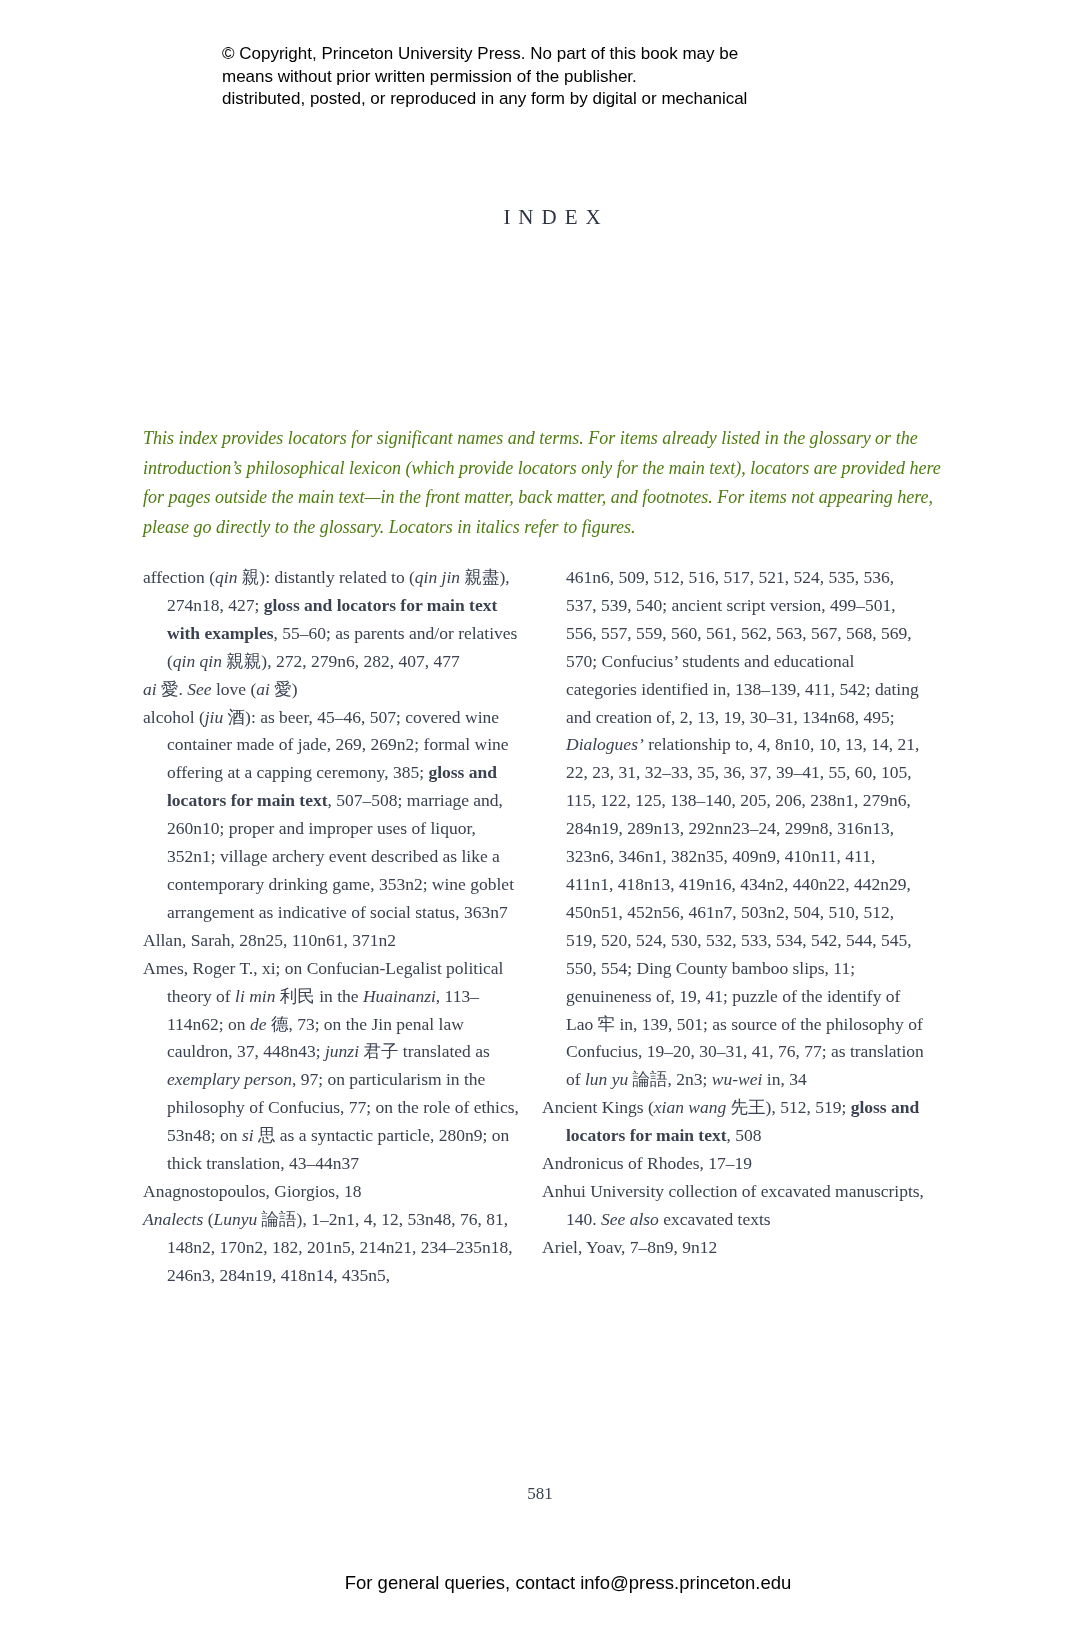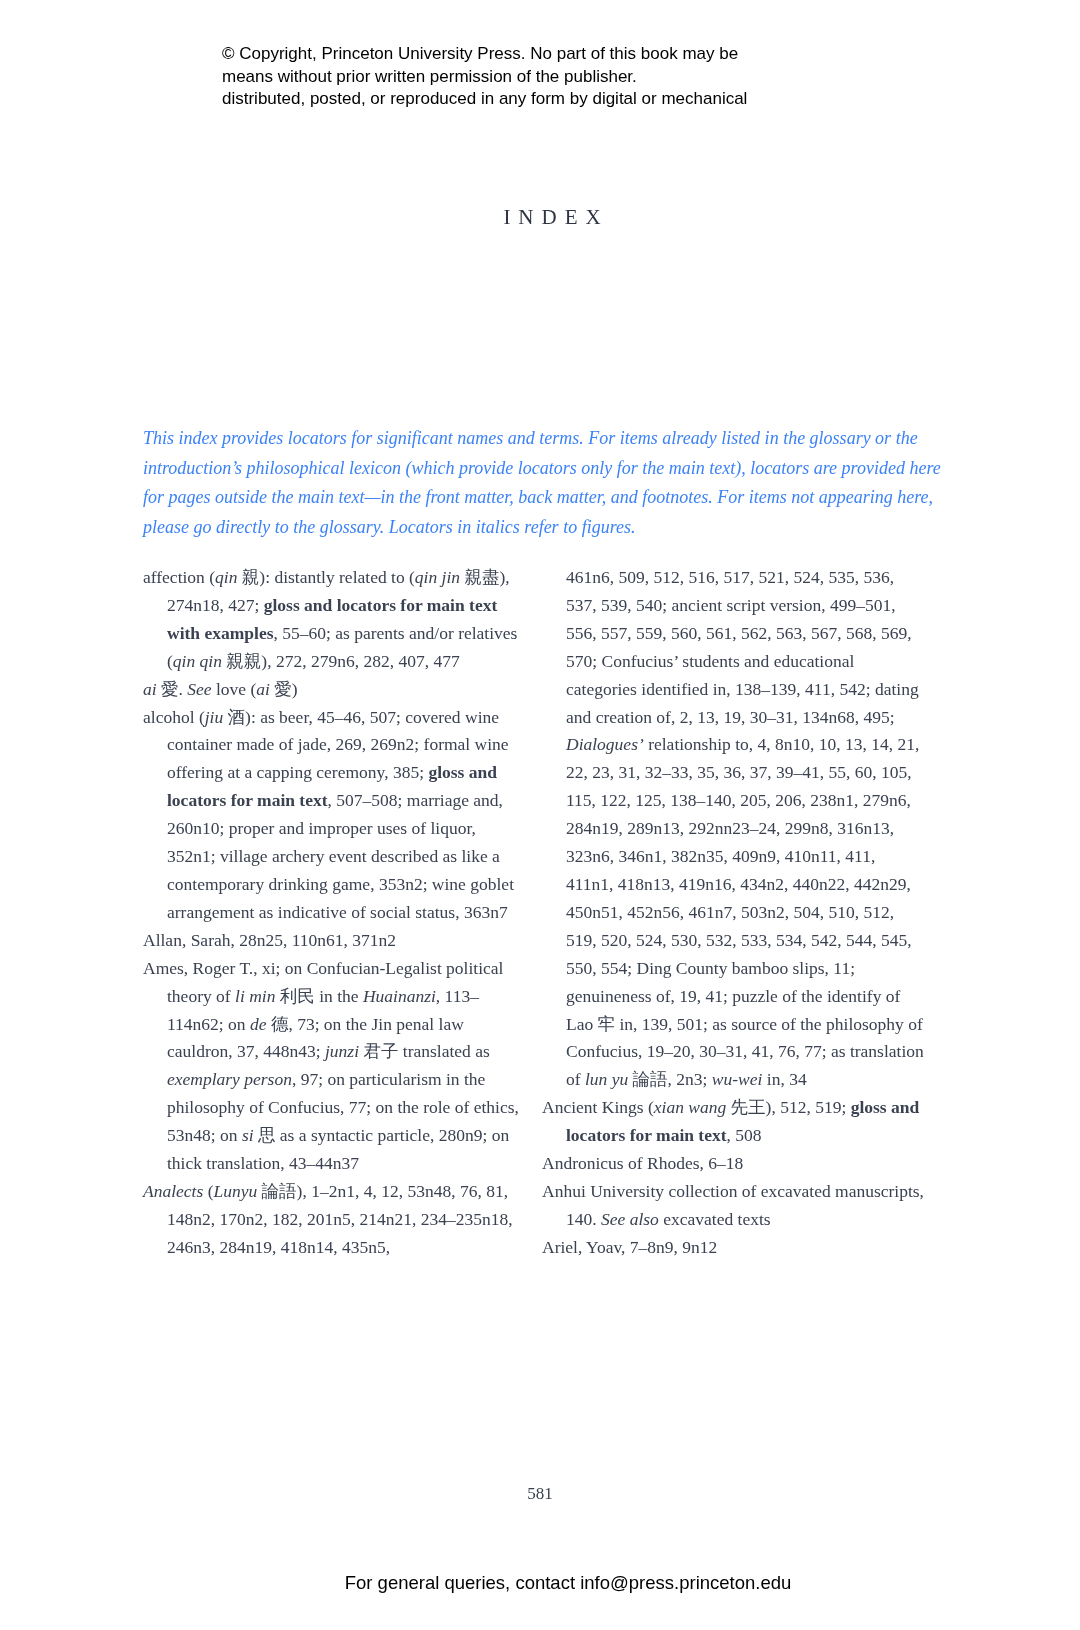--- a/index.html
+++ b/index.html
@@ -39,21 +39,21 @@
     color: #2f3542;
   }
   .intro {
     position: absolute;
     left: 143px;
     top: 424px;
     width: 800px;
     font-style: italic;
     font-size: 18px;
     line-height: 29.5px;
-    color: #3b82f6;
+    color: #4d7c0f;
   }
   .columns {
     position: absolute;
     left: 143px;
     top: 564px;
     width: 803px;
     display: flex;
     gap: 14px;
     font-size: 17.5px;
     line-height: 27.9px;
@@ -111,26 +111,27 @@
 
   <div class="intro">This index provides locators for significant names and terms. For items already listed in the glossary or the introduction’s philosophical lexicon (which provide locators only for the main text), locators are provided here for pages outside the main text—in the front matter, back matter, and footnotes. For items not appearing here, please go directly to the glossary. Locators in italics refer to figures.</div>
 
   <div class="columns">
     <div class="column" id="col-left">
         <div class="entry"><span>affection (</span><i>qin</i><span> 親): distantly related to (</span><i>qin jin</i><span> 親盡), 274n18, 427; </span><b>gloss and locators for main text with examples</b><span>, 55–60; as parents and/or relatives (</span><i>qin qin</i><span> 親親), 272, 279n6, 282, 407, 477</span></div>
         <div class="entry"><i>ai</i><span> 愛. </span><i>See</i><span> love (</span><i>ai</i><span> 愛)</span></div>
         <div class="entry"><span>alcohol (</span><i>jiu</i><span> 酒): as beer, 45–46, 507; covered wine container made of jade, 269, 269n2; formal wine offering at a capping ceremony, 385; </span><b>gloss and locators for main text</b><span>, 507–508; marriage and, 260n10; proper and improper uses of liquor, 352n1; village archery event described as like a contemporary drinking game, 353n2; wine goblet arrangement as indicative of social status, 363n7</span></div>
         <div class="entry"><span>Allan, Sarah, 28n25, 110n61, 371n2</span></div>
         <div class="entry"><span>Ames, Roger T., xi; on Confucian-Legalist political theory of </span><i>li min</i><span> 利民 in the </span><i>Huainanzi</i><span>, 113–114n62; on </span><i>de</i><span> 德, 73; on the Jin penal law cauldron, 37, 448n43; </span><i>junzi</i><span> 君子 translated as </span><i>exemplary person</i><span>, 97; on particularism in the philosophy of Confucius, 77; on the role of ethics, 53n48; on </span><i>si</i><span> 思 as a syntactic particle, 280n9; on thick translation, 43–44n37</span></div>
+        <div class="entry"><span>Anagnostopoulos, Giorgios, 18</span></div>
         <div class="entry"><i>Analects</i><span> (</span><i>Lunyu</i><span> 論語), 1–2n1, 4, 12, 53n48, 76, 81, 148n2, 170n2, 182, 201n5, 214n21, 234–235n18, 246n3, 284n19, 418n14, 435n5,</span></div>
       </div>
     <div class="column" id="col-right">
         <div class="entry continuation"><span>461n6, 509, 512, 516, 517, 521, 524, 535, 536, 537, 539, 540; ancient script version, 499–501, 556, 557, 559, 560, 561, 562, 563, 567, 568, 569, 570; Confucius’ students and educational categories identified in, 138–139, 411, 542; dating and creation of, 2, 13, 19, 30–31, 134n68, 495; </span><i>Dialogues’</i><span> relationship to, 4, 8n10, 10, 13, 14, 21, 22, 23, 31, 32–33, 35, 36, 37, 39–41, 55, 60, 105, 115, 122, 125, 138–140, 205, 206, 238n1, 279n6, 284n19, 289n13, 292nn23–24, 299n8, 316n13, 323n6, 346n1, 382n35, 409n9, 410n11, 411, 411n1, 418n13, 419n16, 434n2, 440n22, 442n29, 450n51, 452n56, 461n7, 503n2, 504, 510, 512, 519, 520, 524, 530, 532, 533, 534, 542, 544, 545, 550, 554; Ding County bamboo slips, 11; genuineness of, 19, 41; puzzle of the identify of Lao 牢 in, 139, 501; as source of the philosophy of Confucius, 19–20, 30–31, 41, 76, 77; as translation of </span><i>lun yu</i><span> 論語, 2n3; </span><i>wu-wei</i><span> in, 34</span></div>
         <div class="entry"><span>Ancient Kings (</span><i>xian wang</i><span> 先王), 512, 519; </span><b>gloss and locators for main text</b><span>, 508</span></div>
-        <div class="entry"><span>Andronicus of Rhodes, 6–18</span></div>
+        <div class="entry"><span>Andronicus of Rhodes, 17–19</span></div>
         <div class="entry"><span>Anhui University collection of excavated manuscripts, 140. </span><i>See also</i><span> excavated texts</span></div>
         <div class="entry"><span>Ariel, Yoav, 7–8n9, 9n12</span></div>
       </div>
   </div>
 
   <div class="page-number">581</div>
 
   <div class="footer">For general queries, contact info@press.princeton.edu</div>
 
 </div>

